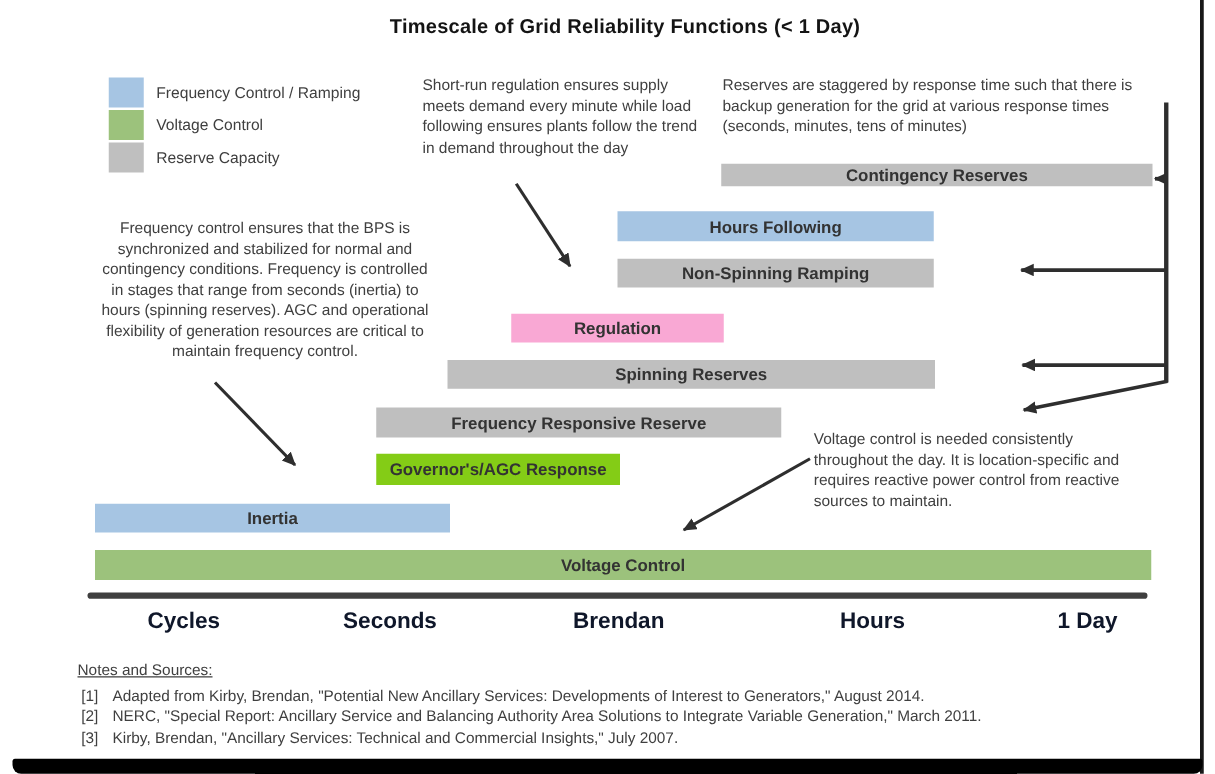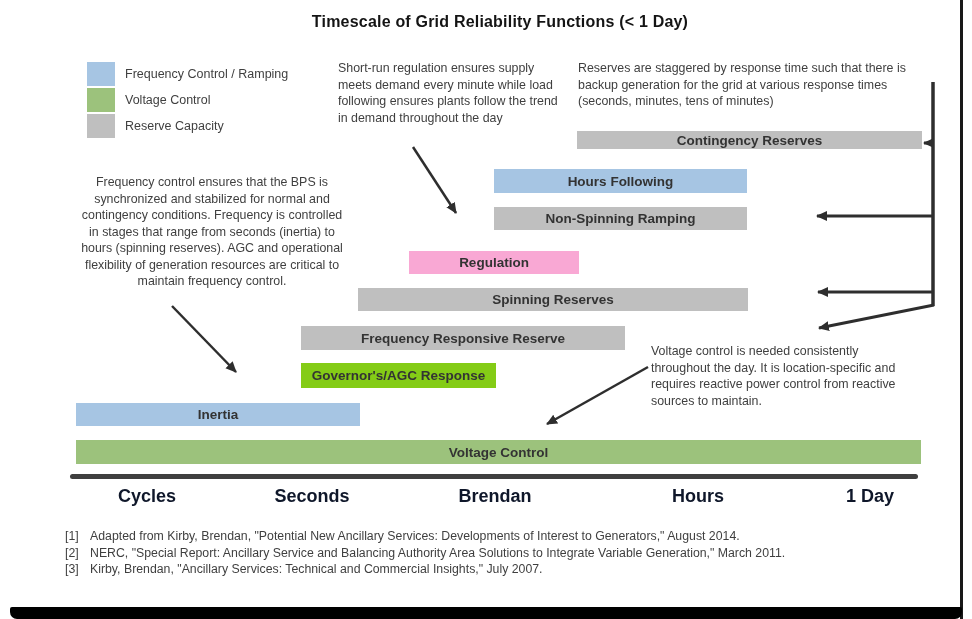--- a/index.html
+++ b/index.html
@@ -111,20 +111,21 @@
 <div id="axis-line" class="abs" style="left: 70px; top: 474px; width: 848px;"></div>
 <div id="axis-labels">
     <div class="axis-label abs" style="left: 147px;">Cycles</div>
     <div class="axis-label abs" style="left: 312px;">Seconds</div>
     <div class="axis-label abs" style="left: 495px;">Brendan</div>
     <div class="axis-label abs" style="left: 698px;">Hours</div>
     <div class="axis-label abs" style="left: 870px;">1 Day</div>
   </div>
 
 <div id="notes" class="abs">
+  <div id="notes-heading">Notes and Sources:</div>
   <div id="notes-items">
       <div class="note-item">
         <div class="note-marker">[1]</div>
         <div>Adapted from Kirby, Brendan, "Potential New Ancillary Services: Developments of Interest to Generators," August 2014.</div>
       </div>
       <div class="note-item">
         <div class="note-marker">[2]</div>
         <div>NERC, "Special Report: Ancillary Service and Balancing Authority Area Solutions to Integrate Variable Generation," March 2011.</div>
       </div>
       <div class="note-item">

